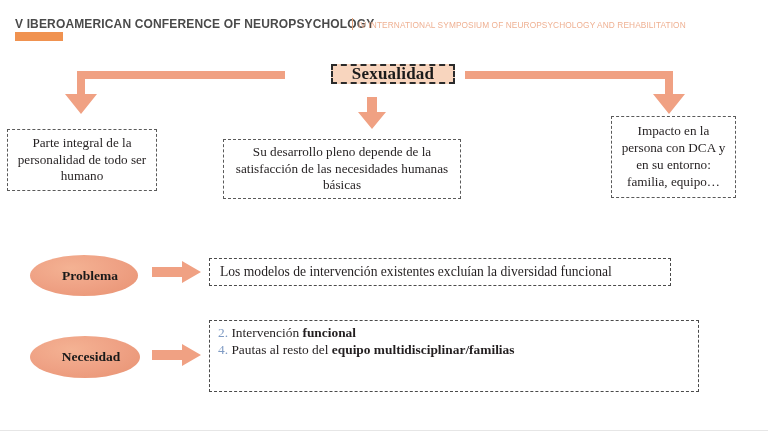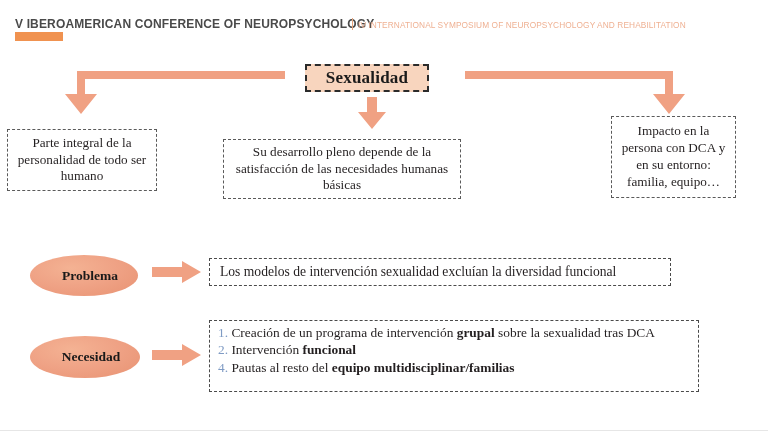--- a/index.html
+++ b/index.html
@@ -57,24 +57,24 @@
     left: 15px;
     top: 32px;
     width: 48px;
     height: 9px;
     background: #f09250;
   }
 
   
   #title-box {
     position: absolute;
-    left: 305px;
+    left: 331px;
     top: 64px;
     width: 124px;
-    height: 28px;
+    height: 20px;
     background: #f8d5be;
     border: 2px dashed #2b2b2b;
     box-sizing: border-box;
     display: flex;
     align-items: center;
     justify-content: center;
   }
   #title-box-label {
     font-family: "Liberation Serif", serif;
     font-size: 17px;
@@ -216,36 +216,32 @@
 
 <div class="oval" id="oval-problema">
   <span class="oval-label">Problema</span>
 </div>
 
 <svg class="arrow-svg" style="left:152px; top:261px;" width="50" height="22" viewBox="0 0 50 22">
   <path d="M0 6 L30 6 L30 0 L49 11 L30 22 L30 16 L0 16 Z" fill="#f0a183"></path>
 </svg>
 
 <div class="bottom-box" id="box-problema">
-  <span id="box-problema-text">Los modelos de intervención sexualidad excluían la diversidad funcional</span>
+  <span id="box-problema-text">Los modelos de intervención existentes excluían la diversidad funcional</span>
 </div>
 
 <div class="oval" id="oval-necesidad">
   <span class="oval-label">Necesidad</span>
 </div>
 
 <svg class="arrow-svg" style="left:152px; top:344px;" width="50" height="22" viewBox="0 0 50 22">
   <path d="M0 6 L30 6 L30 0 L49 11 L30 22 L30 16 L0 16 Z" fill="#f0a183"></path>
 </svg>
 
 <div class="bottom-box" id="box-necesidad">
-  <div class="need-item">
-    <span class="need-num">1.</span>
-    <span>Creación de un programa de intervención </span><span class="need-bold">grupal</span><span> sobre la sexualidad tras DCA</span>
-  </div>
   <div class="need-item">
     <span class="need-num">2.</span>
     <span>Intervención </span><span class="need-bold">funcional</span><span></span>
   </div>
   <div class="need-item">
     <span class="need-num">4.</span>
     <span>Pautas al resto del </span><span class="need-bold">equipo multidisciplinar/familias</span><span></span>
   </div>
 </div>
 

